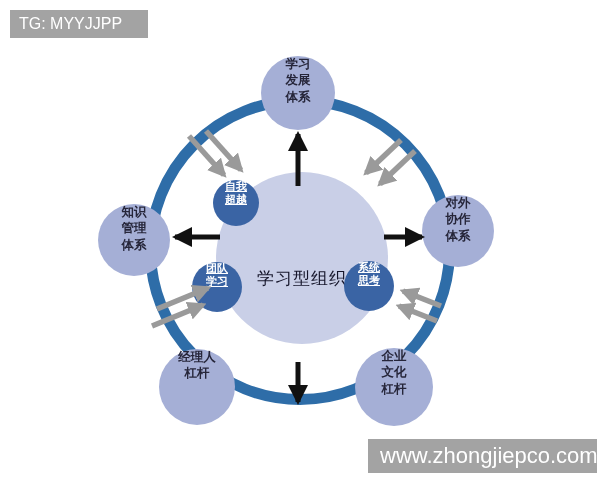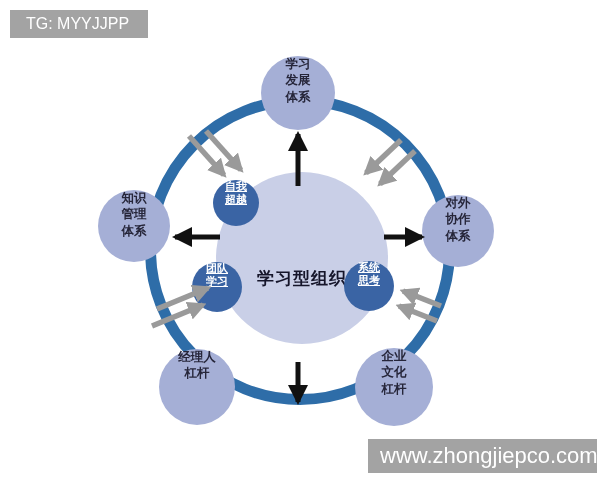--- a/index.html
+++ b/index.html
@@ -4,33 +4,33 @@
 <style>
   html,body{margin:0;padding:0;background:#ffffff;}
   .stage{
     position:relative;width:600px;height:480px;overflow:hidden;background:#ffffff;
     font-family:"Liberation Sans","DejaVu Sans",sans-serif;
   }
   .badge{
     position:absolute;background:var(--watermark-bg,#a3a3a3);color:#ffffff;
     display:flex;align-items:center;white-space:nowrap;
   }
-  .badge-tl{left:10px;top:10px;width:138px;height:28px;font-size:16px;padding-left:16px;box-sizing:border-box;}
+  .badge-tl{left:10px;top:10px;width:138px;height:28px;font-size:16px;padding-left:9px;box-sizing:border-box;}
   .badge-br{left:368px;top:439px;width:229px;height:34px;font-size:22px;padding-left:12px;box-sizing:border-box;}
   .ring{
     position:absolute;left:145px;top:95px;width:310px;height:310px;border-radius:50%;
     border:11px solid var(--ring,#2e6da8);box-sizing:border-box;
   }
   .core{
     position:absolute;left:216px;top:172px;width:172px;height:172px;border-radius:50%;
     background:var(--core-circle,#c9cfe7);
     display:flex;align-items:center;justify-content:center;
   }
   .core-title{
-    font-size:17px;font-weight:bold;color:#15152a;letter-spacing:1px;white-space:nowrap;margin-top:40px;
+    font-size:17px;font-weight:normal;color:#15152a;letter-spacing:1px;white-space:nowrap;margin-top:40px;
   }
   .node{
     position:absolute;border-radius:50%;display:flex;align-items:flex-start;justify-content:center;
     text-align:center;box-sizing:border-box;
   }
   .node-label{white-space:pre-line;display:block;}
   .discipline{background:var(--discipline-circle,#3a64a4);}
   .discipline .node-label{color:#ffffff;font-weight:bold;font-size:11px;line-height:1.2;text-decoration:underline;}
   .outer{background:var(--outer-circle,#a5afd6);}
   .outer .node-label{color:#26263a;font-weight:bold;font-size:12.5px;line-height:1.3;}
@@ -61,21 +61,21 @@
   <div class="node discipline" style="left:344px;top:261px;width:50px;height:50px">
     <span class="node-label">系统
 思考</span>
   </div>
 
   <div class="node outer" style="left:261px;top:56px;width:74px;height:74px">
     <span class="node-label">学习
 发展
 体系</span>
   </div>
-  <div class="node outer" style="left:98px;top:190px;width:72px;height:72px">
+  <div class="node outer" style="left:98px;top:204px;width:72px;height:72px">
     <span class="node-label">知识
 管理
 体系</span>
   </div>
   <div class="node outer" style="left:422px;top:195px;width:72px;height:72px">
     <span class="node-label">对外
 协作
 体系</span>
   </div>
   <div class="node outer" style="left:159px;top:349px;width:76px;height:76px">

